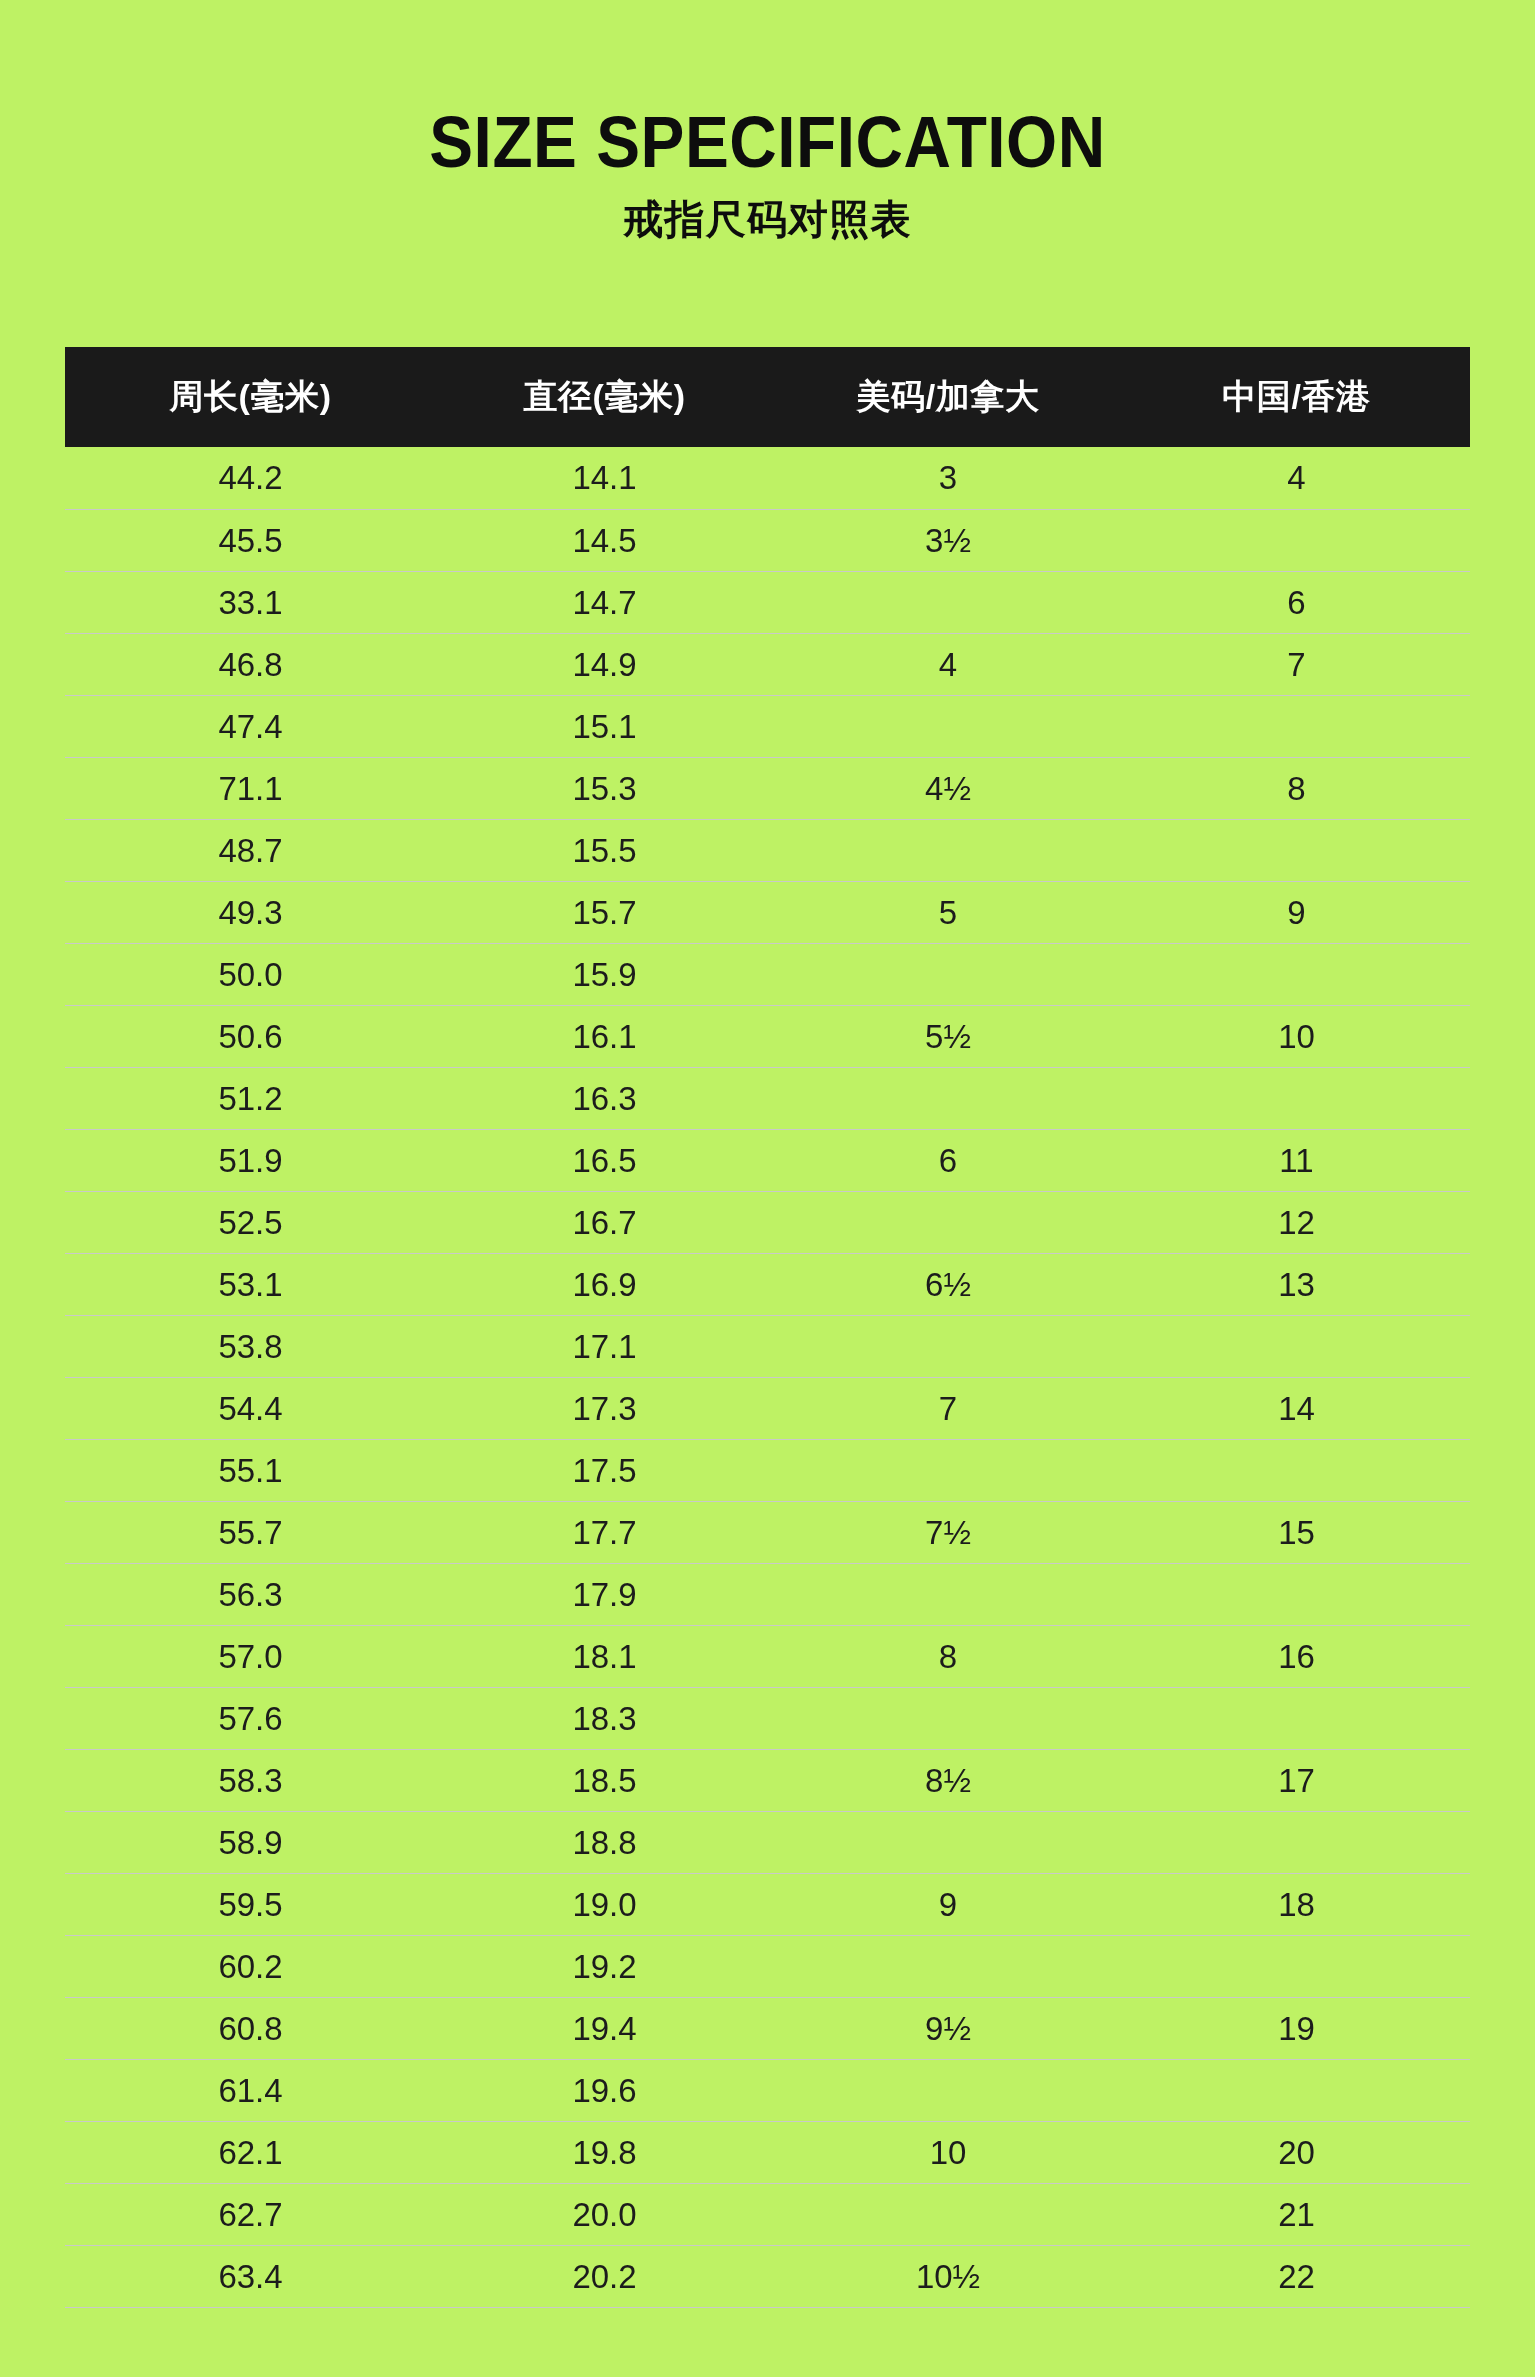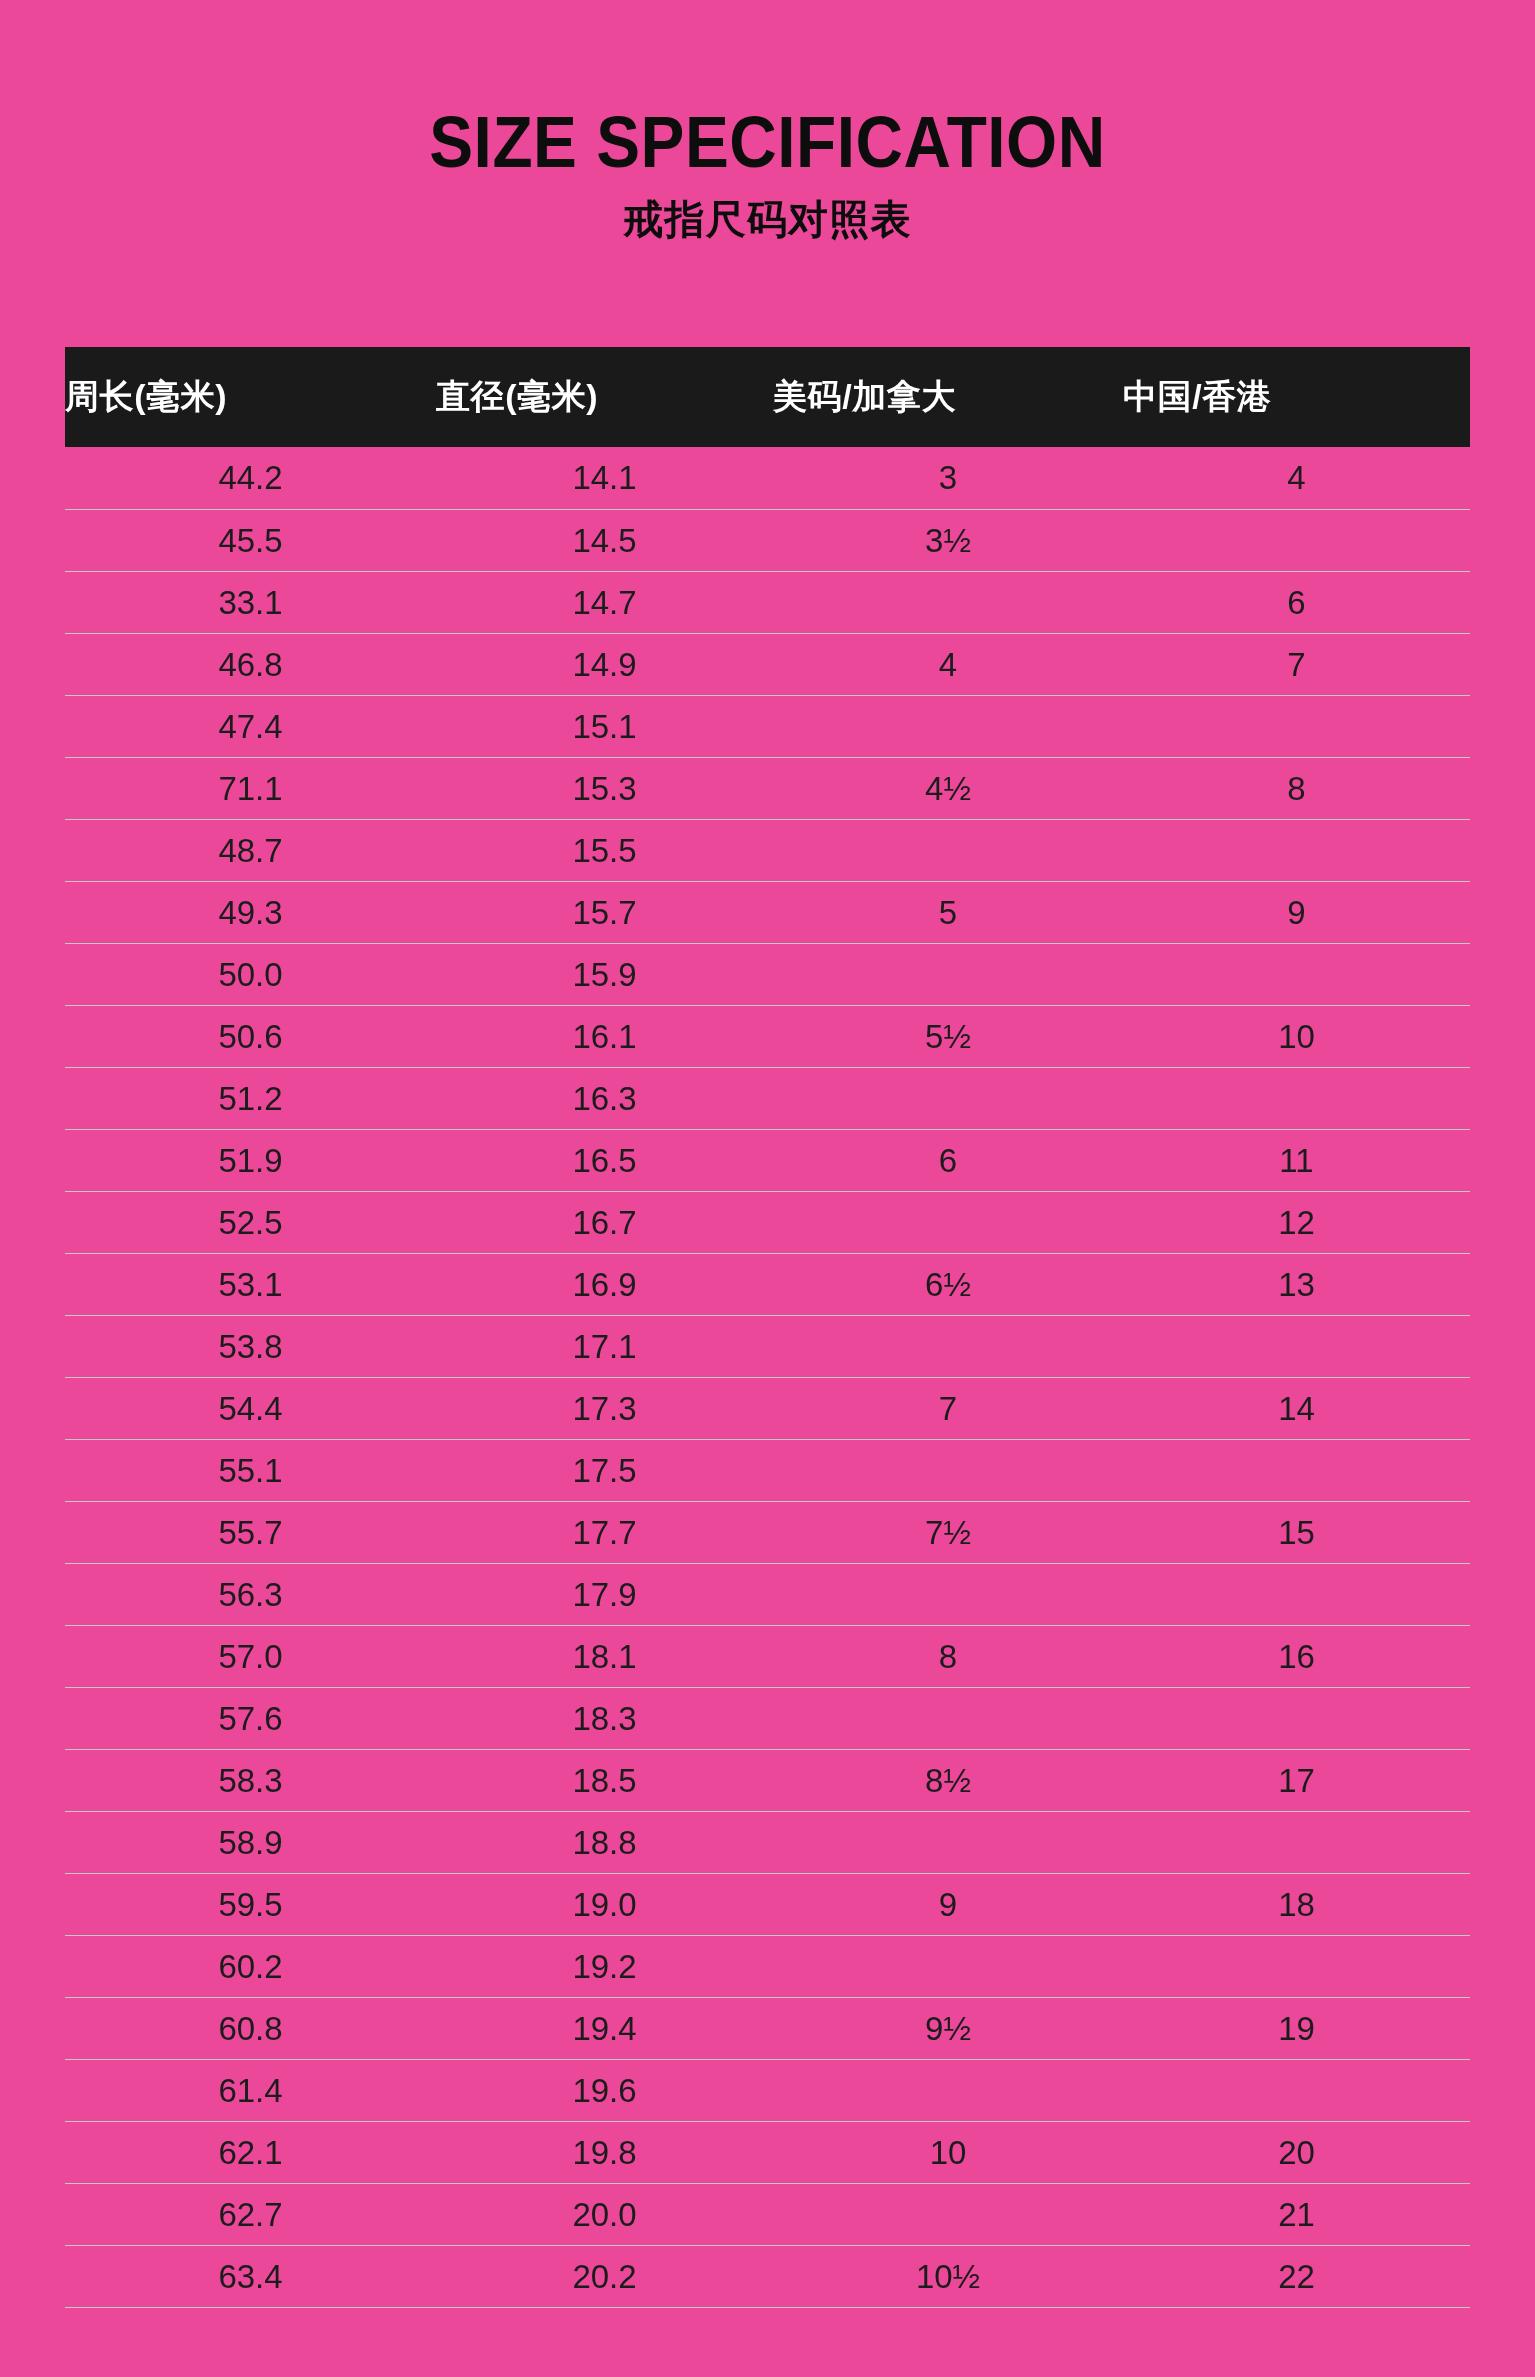--- a/index.html
+++ b/index.html
@@ -12,21 +12,21 @@
     background: #f2f2f2;
     font-family: "Liberation Sans", "DejaVu Sans", sans-serif;
     color: #111111;
     overflow: hidden;
   }
 
   .page {
     position: relative;
     width: 1535px;
     height: 2377px;
-    background: #ec4899;
+    background: #bef264;
   }
 
   
   .titles {
     position: absolute;
     top: 105px;
     left: 0;
     width: 1535px;
     text-align: center;
   }
@@ -64,21 +64,21 @@
     table-layout: fixed;
   }
 
   .size-table thead th {
     background: #1a1a1a;
     color: #ffffff;
     font-size: 34px;
     font-weight: 700;
     height: 100px;
     padding: 0;
-    text-align: left;
+    text-align: center;
     vertical-align: middle;
     letter-spacing: 0.6px;
   }
 
   .size-table tbody td {
     height: 61px;
     padding: 0;
     text-align: center;
     vertical-align: middle;
     font-size: 33px;

